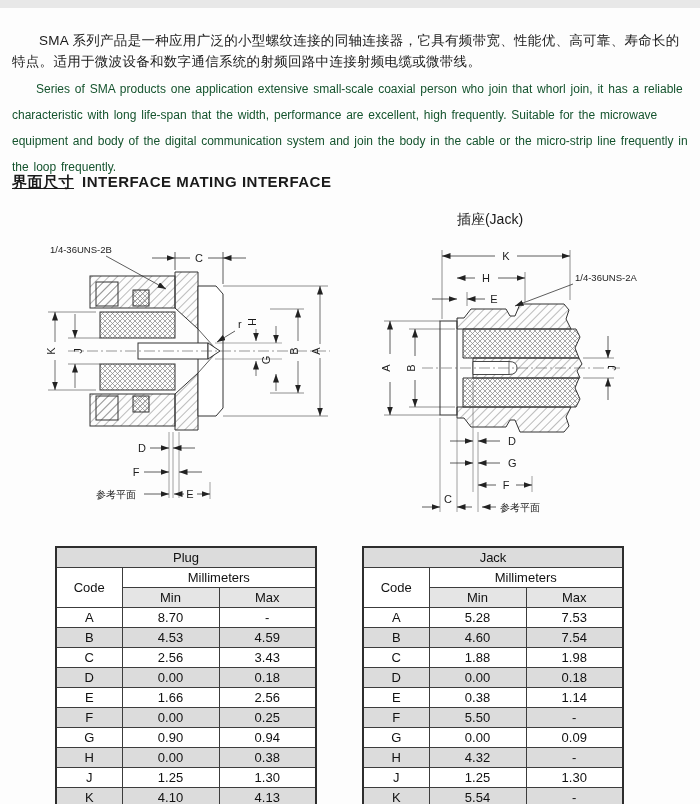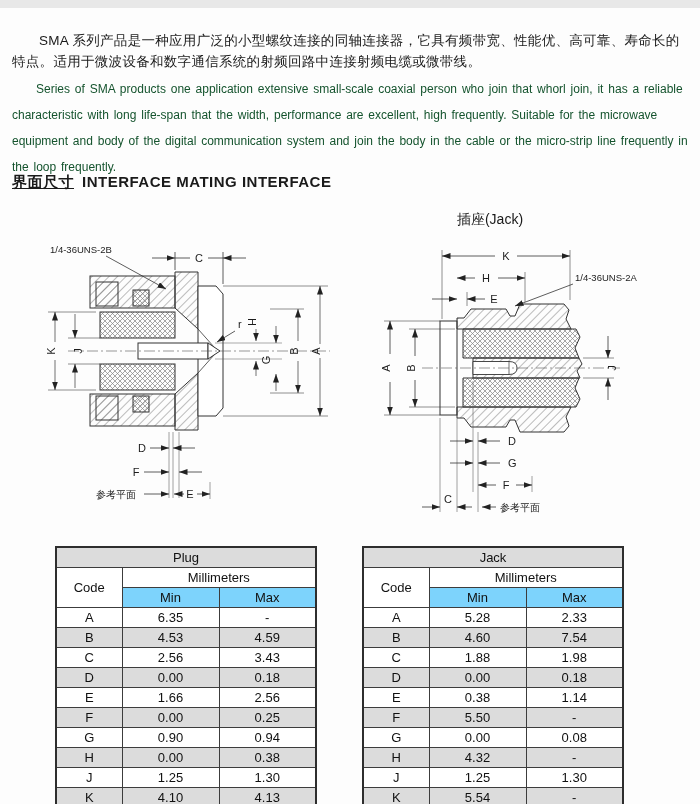--- a/index.html
+++ b/index.html
@@ -21,21 +21,21 @@
   .cjk-label{font-size:10px;fill:#1c1c1c;}
 
   table.spec{border-collapse:collapse;background:#fff;table-layout:fixed;}
   table.spec th,table.spec td{border:1px solid #3c3c3c;height:19px;padding:0;
       text-align:center;font-size:13px;font-weight:normal;color:#111;}
   table.spec{border:2px solid #2e2e2e;}
   .col-code{width:66px;}
   .col-mm{width:97px;}
   tr.title-row th{background:#dcdcdc;}
   tr.unit-row th{background:#fff;}
-  tr.minmax-row th{background:#7dd3fc;}
+  tr.minmax-row th{background:#e5e5e5;}
   tbody tr.shaded td{background:#dcdcdc;}
   .tbl-plug{left:55px;top:538px;}
   .tbl-jack{left:362px;top:538px;}
 </style>
 </head>
 <body>
 
 <div id="page">
 
   <p class="abs para-cn">SMA 系列产品是一种应用广泛的小型螺纹连接的同轴连接器，它具有频带宽、性能优、高可靠、寿命长的特点。适用于微波设备和数字通信系统的射频回路中连接射频电缆或微带线。</p>
@@ -285,21 +285,21 @@
         <th colspan="2">Millimeters</th>
       </tr>
       <tr class="minmax-row">
         <th>Min</th>
         <th>Max</th>
       </tr>
     </thead>
     <tbody>
         <tr>
           <td>A</td>
-          <td>6.35</td>
+          <td>8.70</td>
           <td>-</td>
         </tr>
         <tr class="shaded">
           <td>B</td>
           <td>4.53</td>
           <td>4.59</td>
         </tr>
         <tr>
           <td>C</td>
           <td>2.56</td>
@@ -359,21 +359,21 @@
       </tr>
       <tr class="minmax-row">
         <th>Min</th>
         <th>Max</th>
       </tr>
     </thead>
     <tbody>
         <tr>
           <td>A</td>
           <td>5.28</td>
-          <td>2.33</td>
+          <td>7.53</td>
         </tr>
         <tr class="shaded">
           <td>B</td>
           <td>4.60</td>
           <td>7.54</td>
         </tr>
         <tr>
           <td>C</td>
           <td>1.88</td>
           <td>1.98</td>
@@ -389,21 +389,21 @@
           <td>1.14</td>
         </tr>
         <tr class="shaded">
           <td>F</td>
           <td>5.50</td>
           <td>-</td>
         </tr>
         <tr>
           <td>G</td>
           <td>0.00</td>
-          <td>0.08</td>
+          <td>0.09</td>
         </tr>
         <tr class="shaded">
           <td>H</td>
           <td>4.32</td>
           <td>-</td>
         </tr>
         <tr>
           <td>J</td>
           <td>1.25</td>
           <td>1.30</td>

